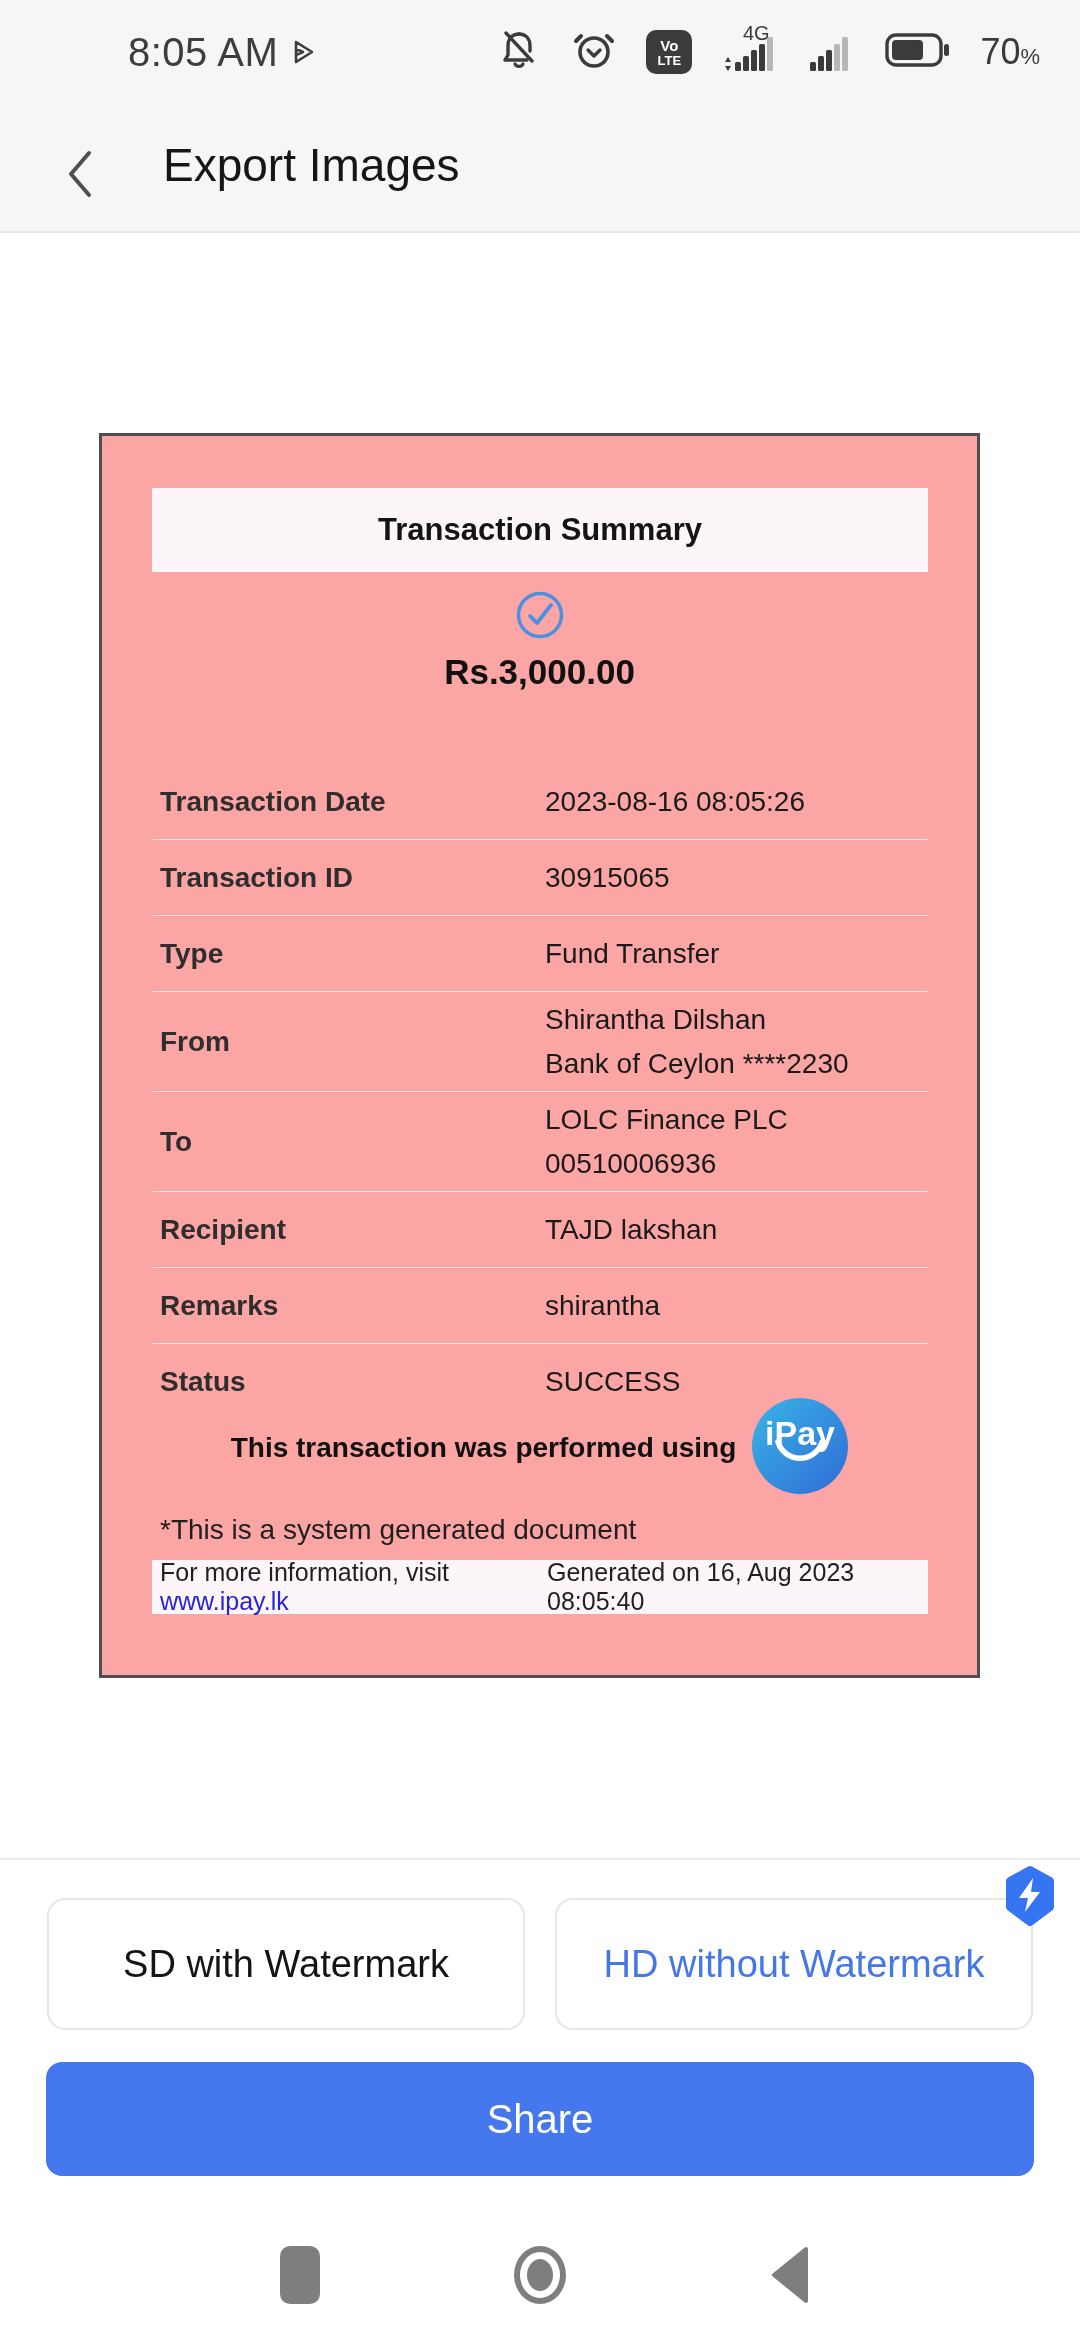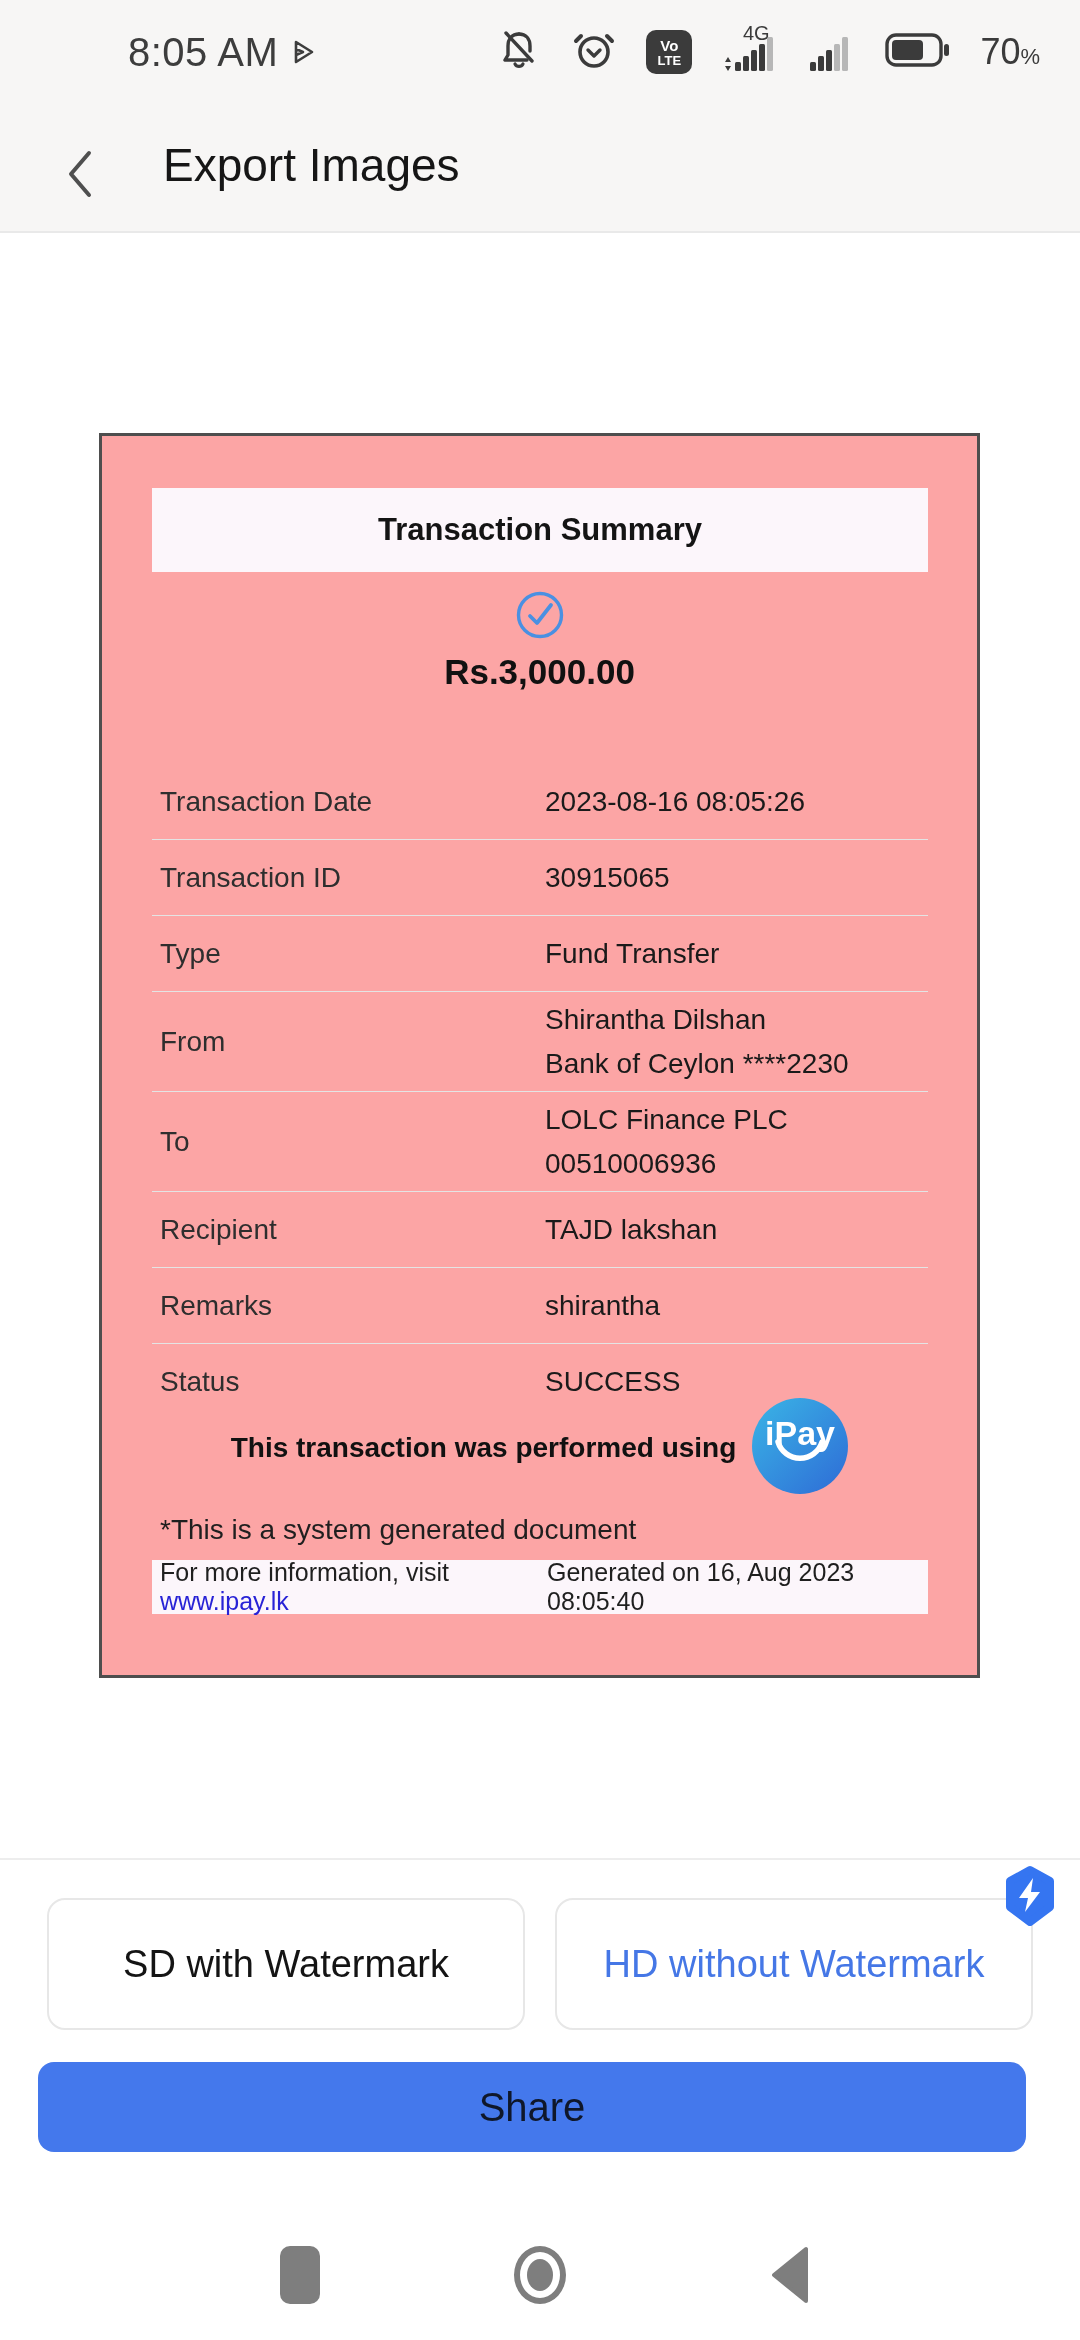--- a/index.html
+++ b/index.html
@@ -64,21 +64,21 @@
     text-align:center; font-size:35px; font-weight:bold; color:#111;
   }
   .rtable { position:absolute; top:328px; left:0; right:0; }
   .r-row {
     margin:0 49px 0 50px; display:flex; align-items:center;
     border-bottom:1px solid #e4e4e4;
   }
   .r-row.single { height:76px; }
   .r-row.double { height:100px; }
   .r-row.last { border-bottom:none; }
-  .r-label { width:393px; padding-left:8px; font-size:28px; color:#2e2e2e; }
+  .r-label { width:393px; padding-left:8px; font-size:28px; color:#2e2e2e;font-weight:bold; }
   .r-value { font-size:28px; color:#1a1a1a; line-height:44px; }
   .performed {
     position:absolute; top:962px; left:0; width:100%;
     display:flex; align-items:center; justify-content:center; gap:16px;
   }
   .performed-text { font-size:28px; font-weight:bold; color:#111; }
   .footnote {
     position:absolute; top:1078px; left:58px;
     font-size:28px; color:#1f1f1f;
   }
@@ -95,23 +95,23 @@
   .opt-btn {
     position:absolute; top:1898px; width:478px; height:132px;
     background:#fff; border:2px solid #e7e7e7; border-radius:18px;
     display:flex; align-items:center; justify-content:center;
     font-size:38px; cursor:pointer;
   }
   .sd-btn { left:47px; color:#141414; }
   .hd-btn { left:555px; color:#4577e6; }
   .hd-badge { position:absolute; left:1001px; top:1864px; }
   .share-btn {
-    position:absolute; left:38px; top:2062px; width:988px; height:90px;
+    position:absolute; left:46px; top:2062px; width:988px; height:114px;
     background:#4478ec; border:none; border-radius:16px;
-    color:#0f172a; font-size:40px; cursor:pointer;
+    color:#ffffff; font-size:40px; cursor:pointer;
     display:flex; align-items:center; justify-content:center;
     font-family:inherit;
   }
   
   .nav-bar { position:absolute; left:0; top:2218px; width:100%; height:112px; }
   .nav-recents {
     position:absolute; left:280px; top:28px; width:40px; height:58px;
     background:#7e7e7e; border-radius:10px; cursor:pointer;
   }
   .nav-home {

